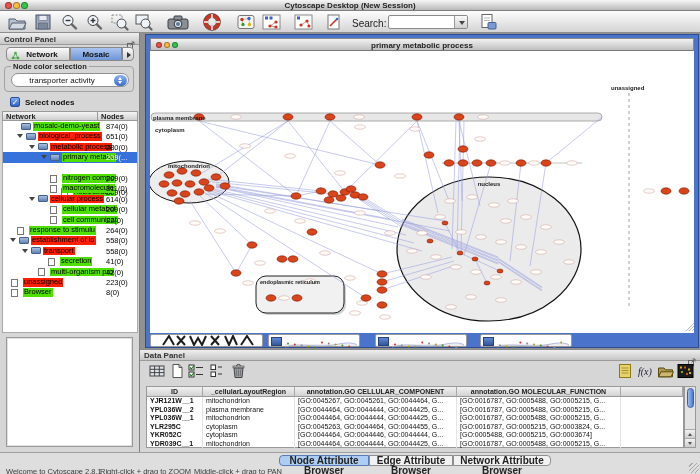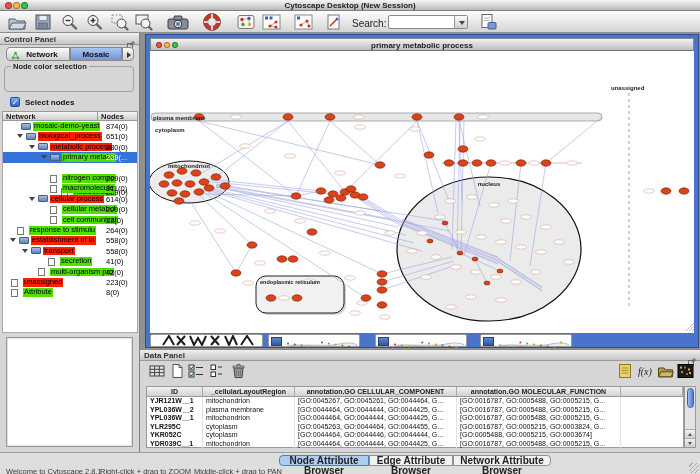--- a/index.html
+++ b/index.html
@@ -246,20 +246,24 @@
           </svg>
         <span style="margin-left:8px">Network</span>
       </div>
       <div class="cp-tab" id="cp-tab-mosaic">
         <span>Mosaic</span>
       </div>
       <div class="cp-tab" id="cp-tab-more"></div>
     </div>
     <div id="cp-groupbox">
       <span class="legend">Node color selection</span>
+      <div id="color-combo">
+        <span class="val">transporter activity</span>
+        <span class="stepper"></span>
+      </div>
     </div>
     <div id="select-nodes-row">
       <span id="select-nodes-box">✓</span>
       <span id="select-nodes-label">Select nodes</span>
     </div>
     <div id="tree-header">
       <div class="th-cell" style="left:0;width:96px">Network</div>
       <div class="th-cell" style="left:95px;width:41px">Nodes</div>
     </div>
     <div id="tree-panel">
@@ -344,21 +348,21 @@
           <div class="tlabel hl-green" style="left: 47px; text-align: center;">multi-organism pro</div>
           <div class="tcount">42(0)</div>
         </div>
         <div class="tree-row" style="top: 156px;">
           <div class="ticon leaf" style="left: 8px;"></div>
           <div class="tlabel hl-red" style="left: 20px;">unassigned</div>
           <div class="tcount">223(0)</div>
         </div>
         <div class="tree-row" style="top: 166.4px;">
           <div class="ticon leaf" style="left: 8px;"></div>
-          <div class="tlabel hl-green" style="left: 20px;">Attribute</div>
+          <div class="tlabel hl-green" style="left: 20px;">Browser</div>
           <div class="tcount">8(0)</div>
         </div>
       </div>
     <div id="birdseye"></div>
   </div>
 
   <div id="desktop">
     <div id="net-window">
       <div id="net-titlebar">
         <span class="tl2" style="left:5px;background:#ee5044"></span>

